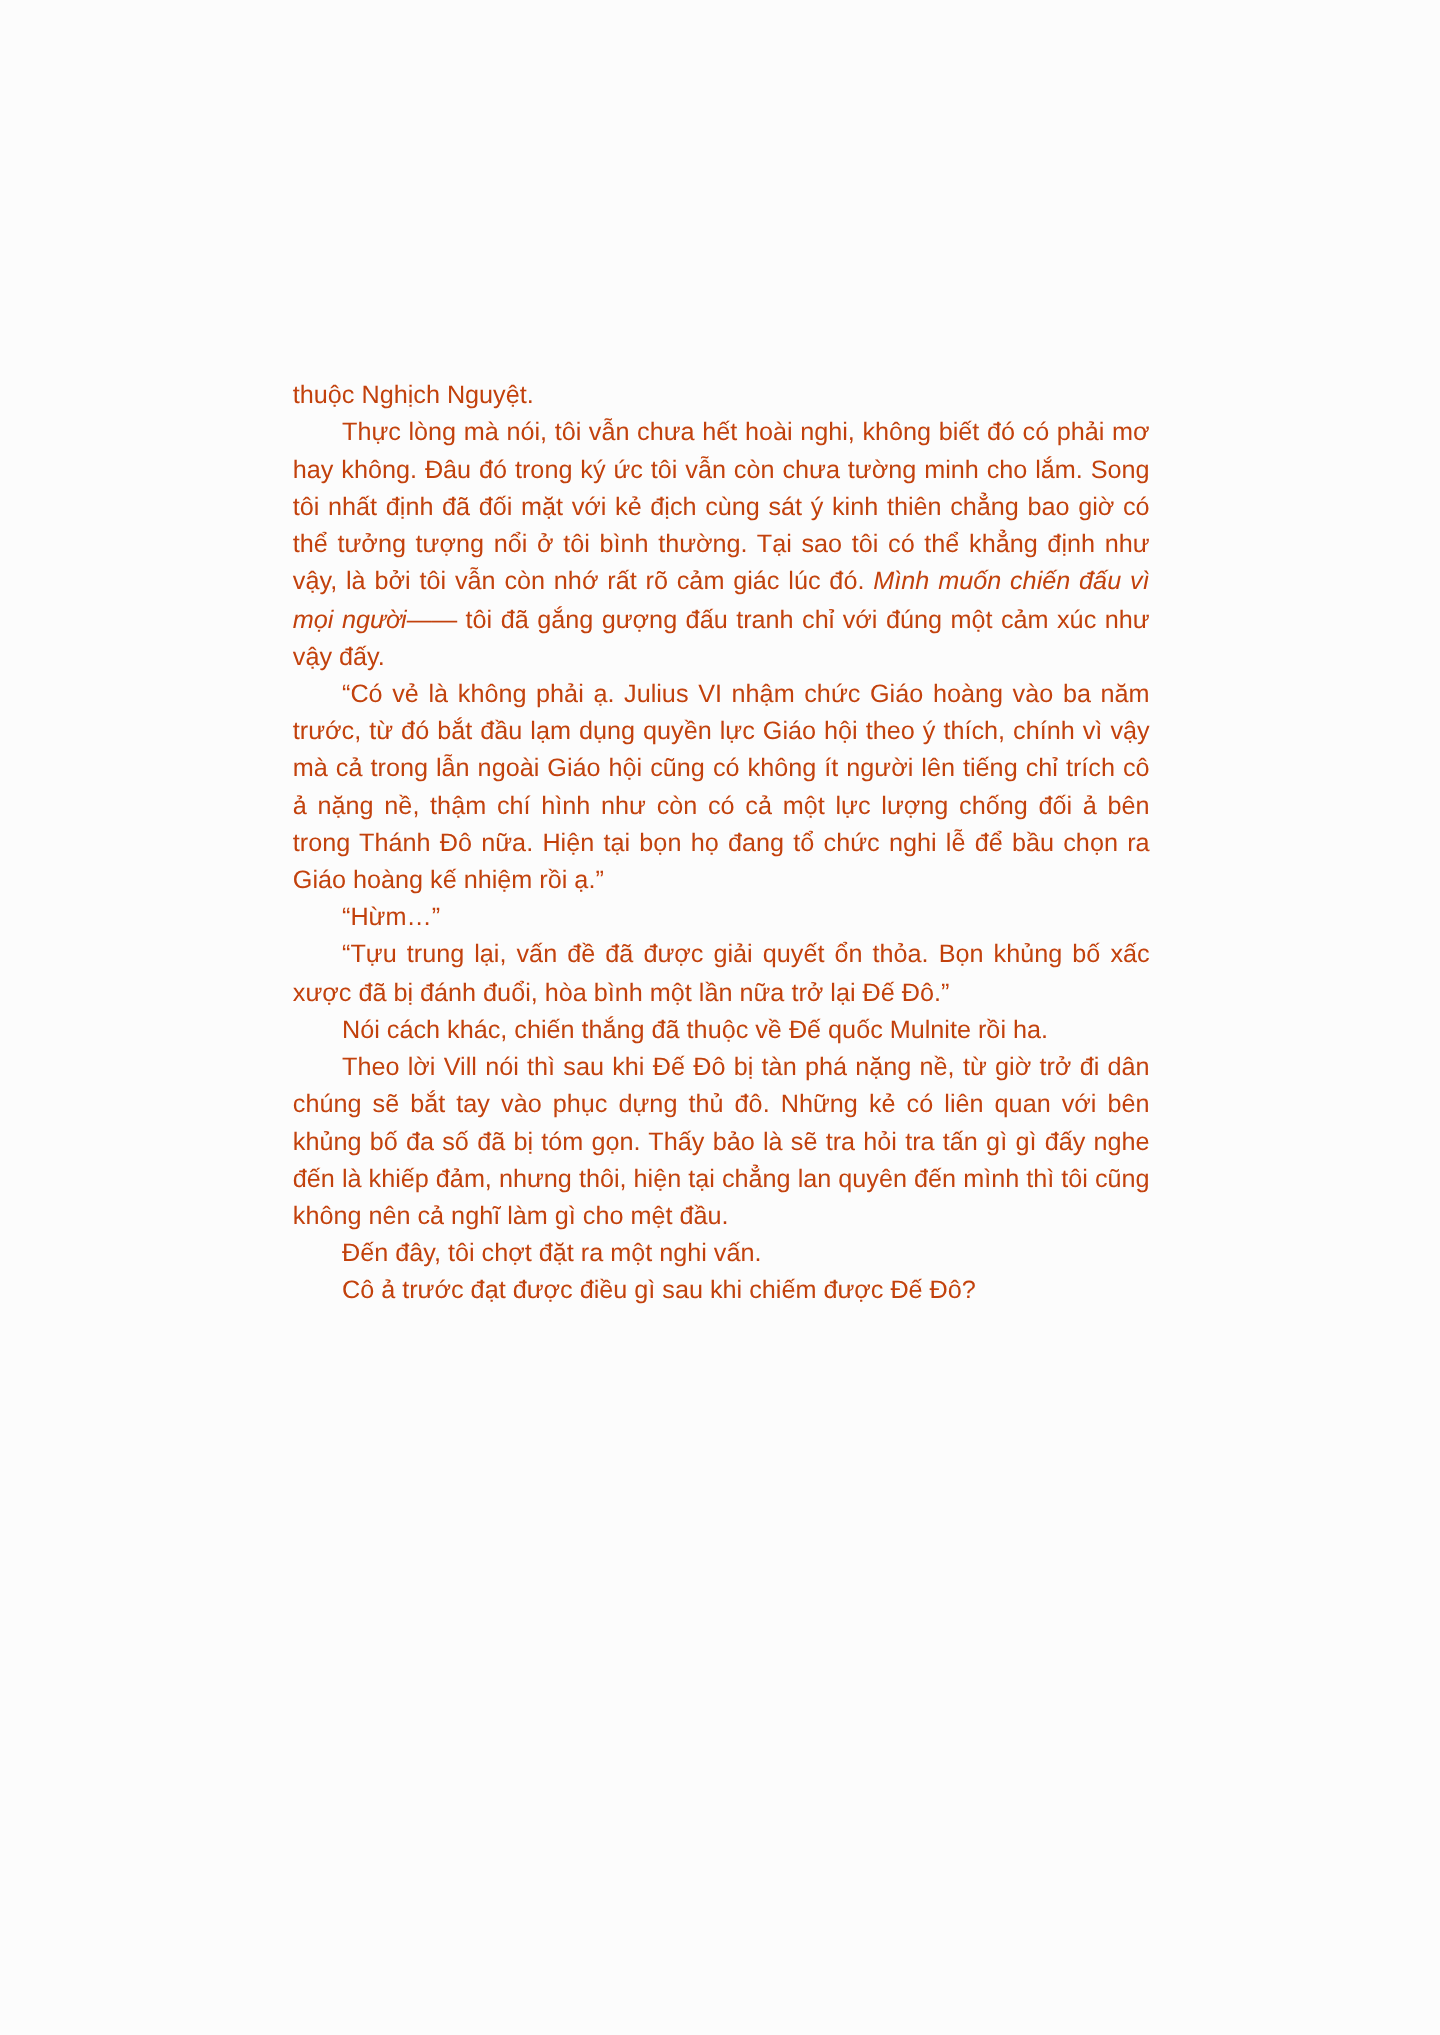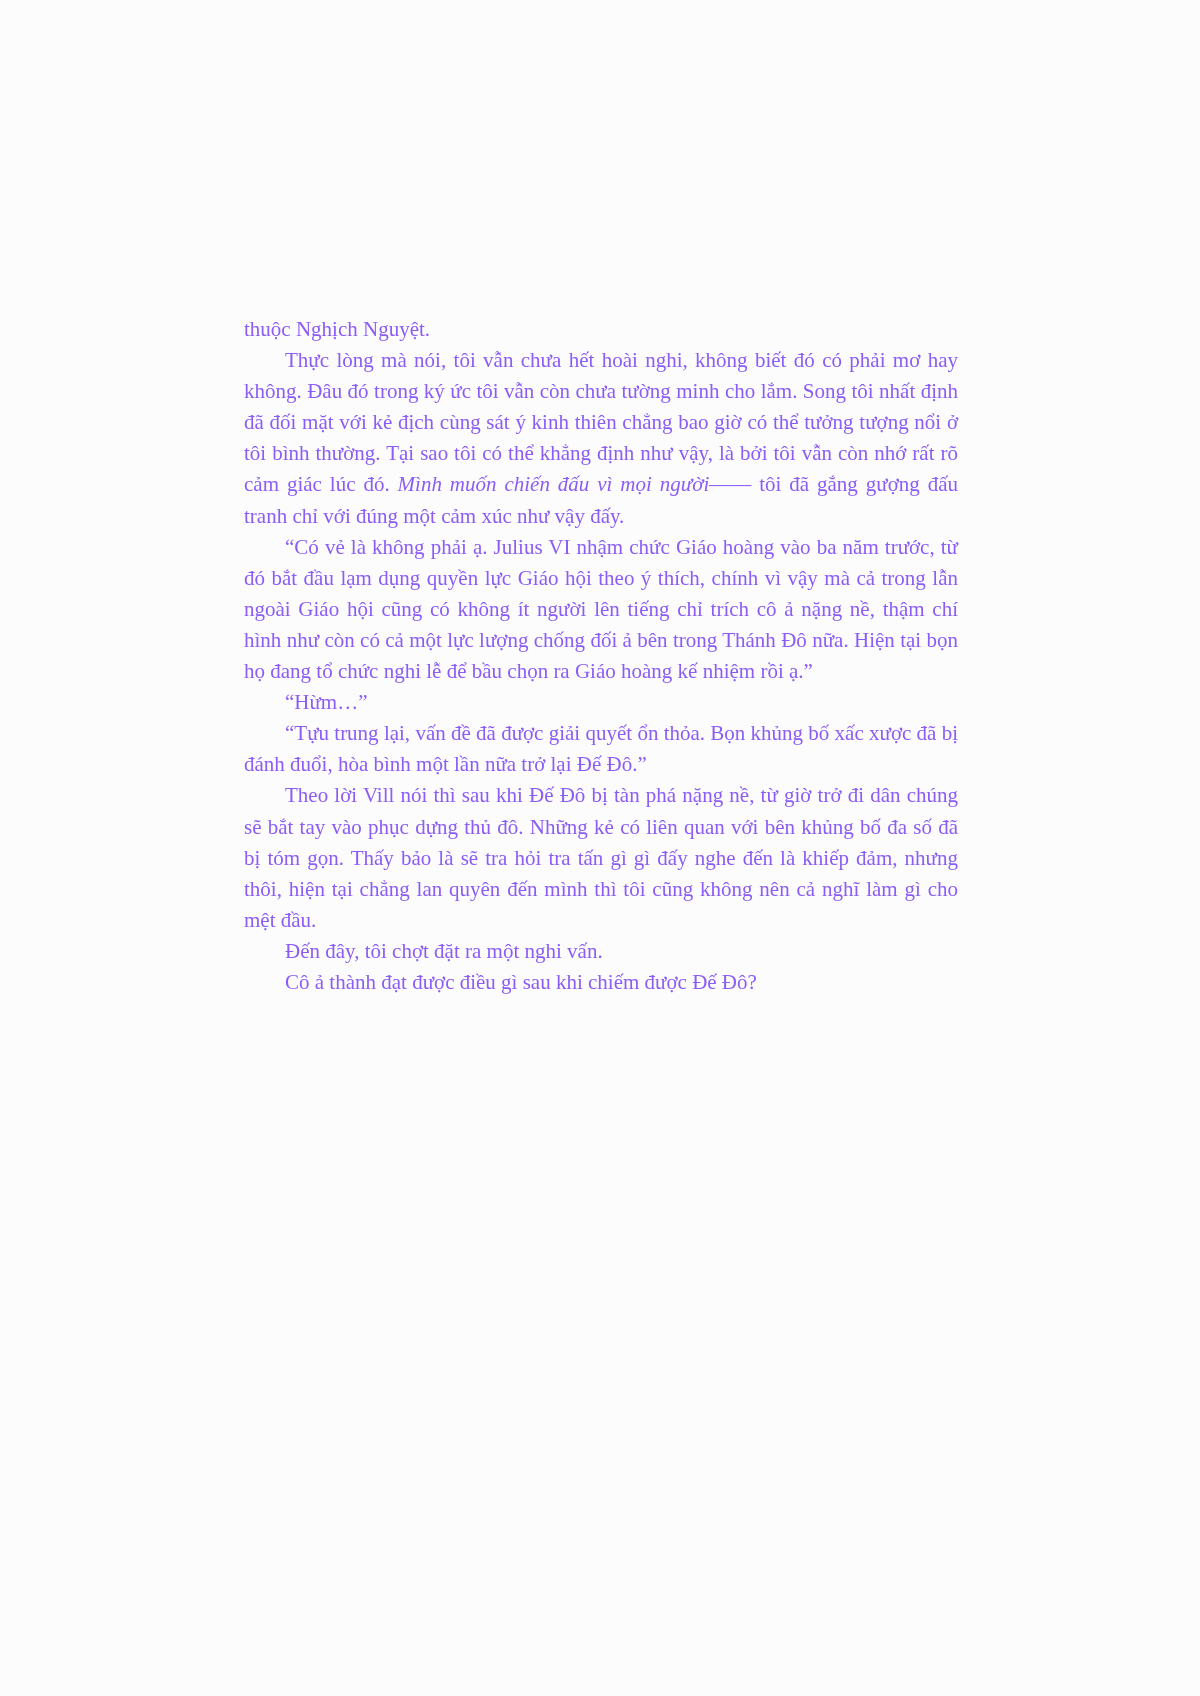--- a/index.html
+++ b/index.html
@@ -11,22 +11,22 @@
       width: 1200px;
       height: 1696px;
       position: relative;
       overflow: hidden;
     }
     .page {
       position: absolute;
       left: 244px;
       top: 314px;
       width: 714px;
-      color: #8b5cf6;
-      font-family: Liberation Serif, serif;
+      color: #c2410c;
+      font-family: Liberation Sans, sans-serif;
       font-size: 21px;
       line-height: 31.1px;
       text-align: justify;
     }
     .para {
       margin: 0;
       text-indent: 41px;
     }
     .para.no-indent {
       text-indent: 0;
@@ -37,16 +37,17 @@
   </style>
 </head>
 <body>
 
 <div class="page">
   <p class="para no-indent">thuộc Nghịch Nguyệt.</p>
   <p class="para"><span>Thực lòng mà nói, tôi vẫn chưa hết hoài nghi, không biết đó có phải mơ hay không. Đâu đó trong ký ức tôi vẫn còn chưa tường minh cho lắm. Song tôi nhất định đã đối mặt với kẻ địch cùng sát ý kinh thiên chẳng bao giờ có thể tưởng tượng nổi ở tôi bình thường. Tại sao tôi có thể khẳng định như vậy, là bởi tôi vẫn còn nhớ rất rõ cảm giác lúc đó. </span><em>Mình muốn chiến đấu vì mọi người</em><span>—— tôi đã gắng gượng đấu tranh chỉ với đúng một cảm xúc như vậy đấy.</span></p>
   <p class="para">“Có vẻ là không phải ạ. Julius VI nhậm chức Giáo hoàng vào ba năm trước, từ đó bắt đầu lạm dụng quyền lực Giáo hội theo ý thích, chính vì vậy mà cả trong lẫn ngoài Giáo hội cũng có không ít người lên tiếng chỉ trích cô ả nặng nề, thậm chí hình như còn có cả một lực lượng chống đối ả bên trong Thánh Đô nữa. Hiện tại bọn họ đang tổ chức nghi lễ để bầu chọn ra Giáo hoàng kế nhiệm rồi ạ.”</p>
   <p class="para">“Hừm…”</p>
   <p class="para">“Tựu trung lại, vấn đề đã được giải quyết ổn thỏa. Bọn khủng bố xấc xược đã bị đánh đuổi, hòa bình một lần nữa trở lại Đế Đô.”</p>
+  <p class="para">Nói cách khác, chiến thắng đã thuộc về Đế quốc Mulnite rồi ha.</p>
   <p class="para">Theo lời Vill nói thì sau khi Đế Đô bị tàn phá nặng nề, từ giờ trở đi dân chúng sẽ bắt tay vào phục dựng thủ đô. Những kẻ có liên quan với bên khủng bố đa số đã bị tóm gọn. Thấy bảo là sẽ tra hỏi tra tấn gì gì đấy nghe đến là khiếp đảm, nhưng thôi, hiện tại chẳng lan quyên đến mình thì tôi cũng không nên cả nghĩ làm gì cho mệt đầu.</p>
   <p class="para">Đến đây, tôi chợt đặt ra một nghi vấn.</p>
-  <p class="para">Cô ả thành đạt được điều gì sau khi chiếm được Đế Đô?</p>
+  <p class="para">Cô ả trước đạt được điều gì sau khi chiếm được Đế Đô?</p>
 </div>
 
 </body></html>

